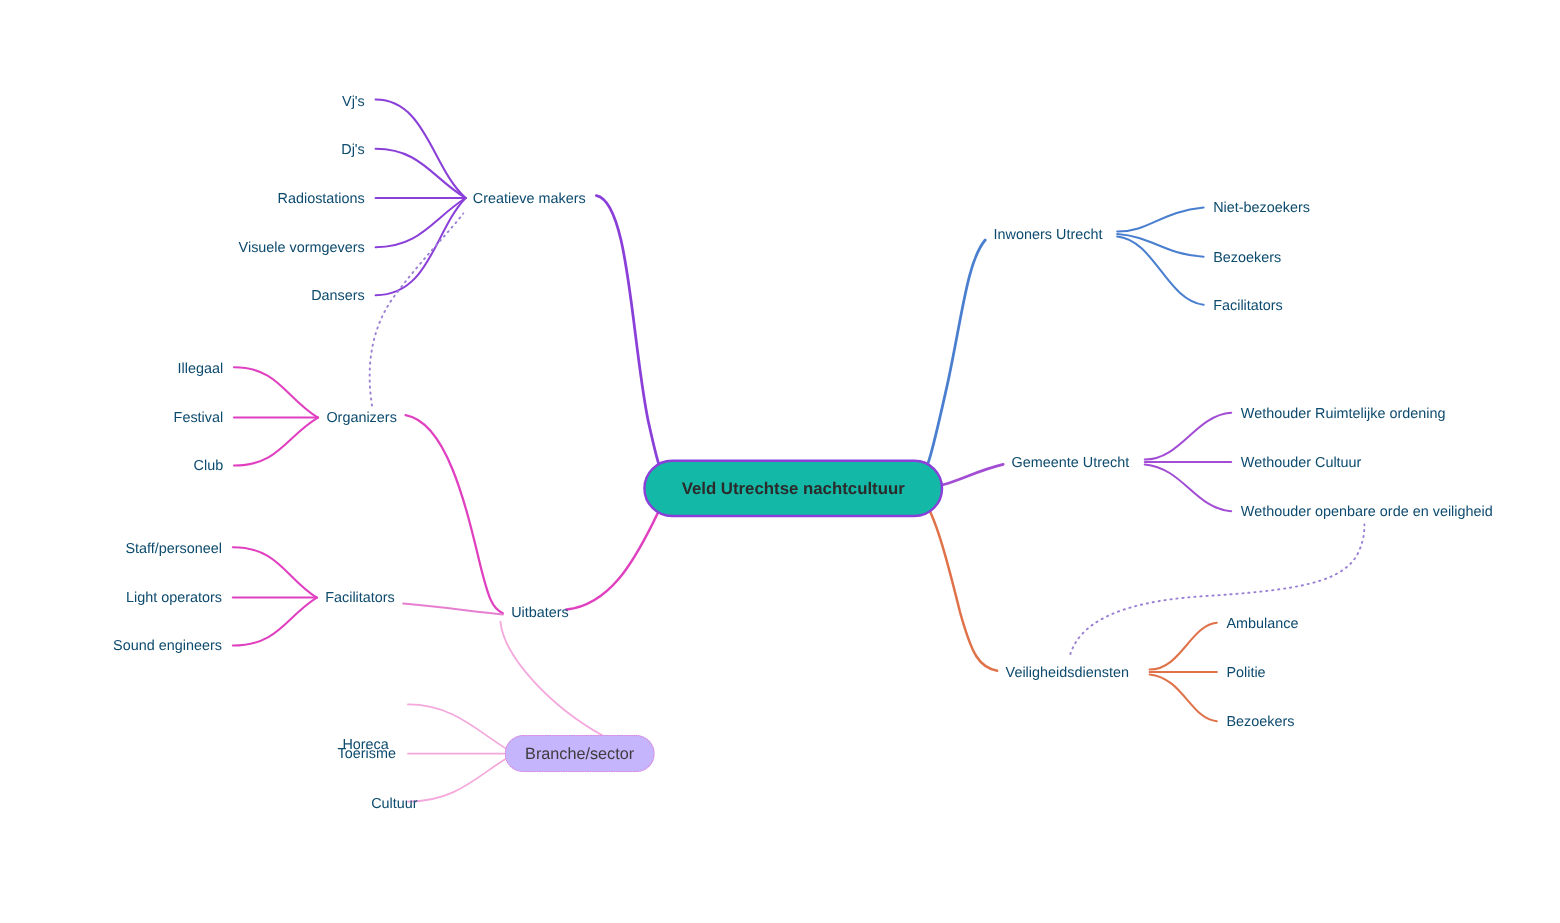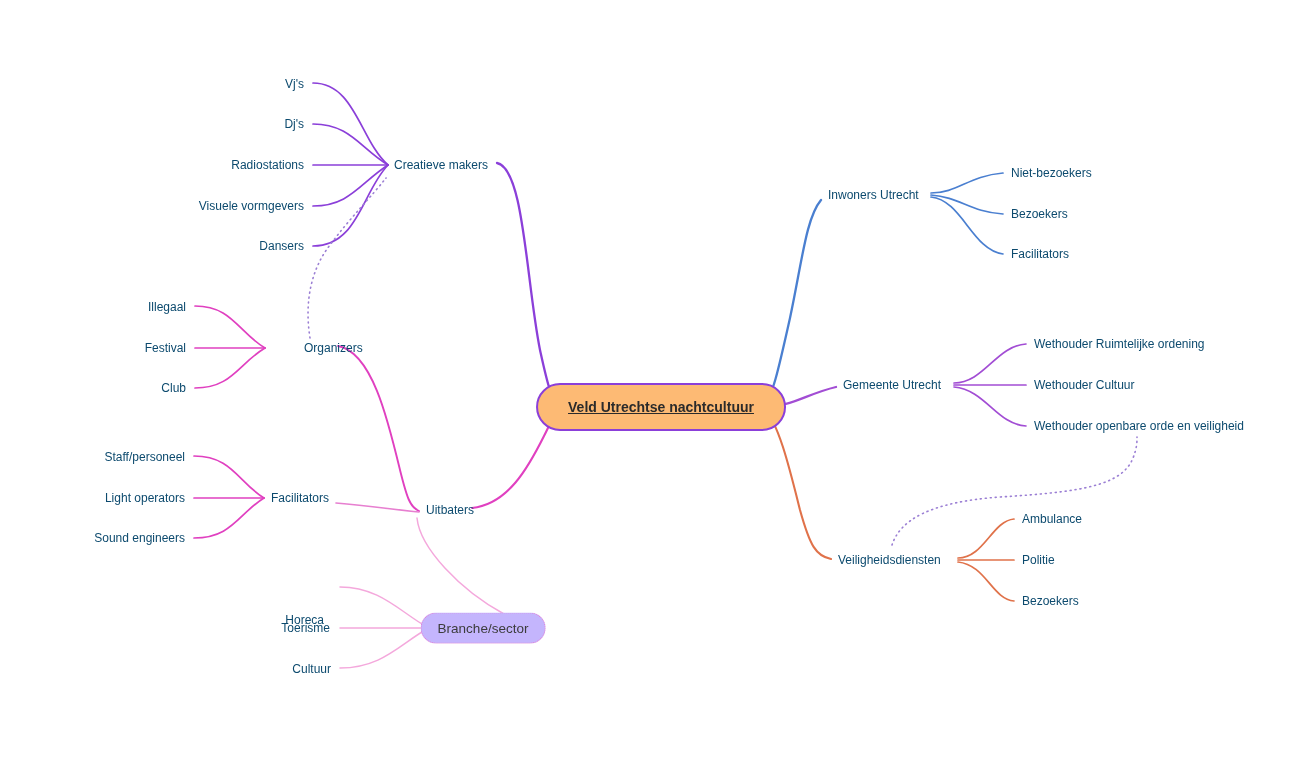--- a/index.html
+++ b/index.html
@@ -29,28 +29,27 @@
     line-height: 1;
   }
   .node.anchor-right { transform: translate(-100%, -50%); }
   .node.anchor-left  { transform: translate(0, -50%); }
 
   .root-node {
     position: absolute;
     transform: translate(-50%, -50%);
     border: 2px solid #8b3fd9;
     border-radius: 26px;
-    background: #fdba74;
+    background: #14b8a6;
     padding: 14px 30px;
     font-size: 14px;
     font-weight: bold;
     color: #2b2b2b;
     white-space: nowrap;
     box-sizing: border-box;
-    text-decoration: underline;
   }
   .branch-node {
     position: absolute;
     transform: translate(-50%, -50%);
     border: 1.6px dotted #e87ad0;
     border-radius: 16px;
     background: #c4b5fd;
     padding: 7px 16px;
     font-size: 13.5px;
     color: #3c3c3c;
@@ -124,36 +123,36 @@
 
 <div class="root-node" style="left:661px; top:407px;">Veld Utrechtse nachtcultuur</div>
 
 <div class="node anchor-left" style="left:394px; top:165px;">Creatieve makers</div>
 <div class="node anchor-right" style="left:304px; top:84px;">Vj's</div>
 <div class="node anchor-right" style="left:304px; top:124px;">Dj's</div>
 <div class="node anchor-right" style="left:304px; top:165px;">Radiostations</div>
 <div class="node anchor-right" style="left:304px; top:206px;">Visuele vormgevers</div>
 <div class="node anchor-right" style="left:304px; top:246px;">Dansers</div>
 
-<div class="node anchor-left" style="left:272px; top:348px;margin-left:32px;">Organizers</div>
+<div class="node anchor-left" style="left:272px; top:348px;">Organizers</div>
 <div class="node anchor-right" style="left:186px; top:307px;">Illegaal</div>
 <div class="node anchor-right" style="left:186px; top:348px;">Festival</div>
 <div class="node anchor-right" style="left:186px; top:388px;">Club</div>
 
 <div class="node anchor-left" style="left:271px; top:498px;">Facilitators</div>
 <div class="node anchor-right" style="left:185px; top:457px;">Staff/personeel</div>
 <div class="node anchor-right" style="left:185px; top:498px;">Light operators</div>
 <div class="node anchor-right" style="left:185px; top:538px;">Sound engineers</div>
 
 <div class="node anchor-left" style="left:426px; top:510px;">Uitbaters</div>
 
 <div class="branch-node" style="left:483px; top:628px;">Branche/sector</div>
 <div class="node anchor-right" style="left:324px; top:588px;margin-top:32px;">Horeca</div>
 <div class="node anchor-right" style="left:330px; top:628px;">Toerisme</div>
-<div class="node anchor-right" style="left:331px; top:669px;text-align:center;">Cultuur</div>
+<div class="node anchor-right" style="left:348px; top:669px;text-align:center;">Cultuur</div>
 
 <div class="node anchor-left" style="left:828px; top:195px;">Inwoners Utrecht</div>
 <div class="node anchor-left" style="left:1011px; top:173px;">Niet-bezoekers</div>
 <div class="node anchor-left" style="left:1011px; top:214px;">Bezoekers</div>
 <div class="node anchor-left" style="left:1011px; top:254px;">Facilitators</div>
 
 <div class="node anchor-left" style="left:843px; top:385px;">Gemeente Utrecht</div>
 <div class="node anchor-left" style="left:1034px; top:344px;">Wethouder Ruimtelijke ordening</div>
 <div class="node anchor-left" style="left:1034px; top:385px;">Wethouder Cultuur</div>
 <div class="node anchor-left" style="left:1034px; top:426px;text-align:center;">Wethouder openbare orde en veiligheid</div>

